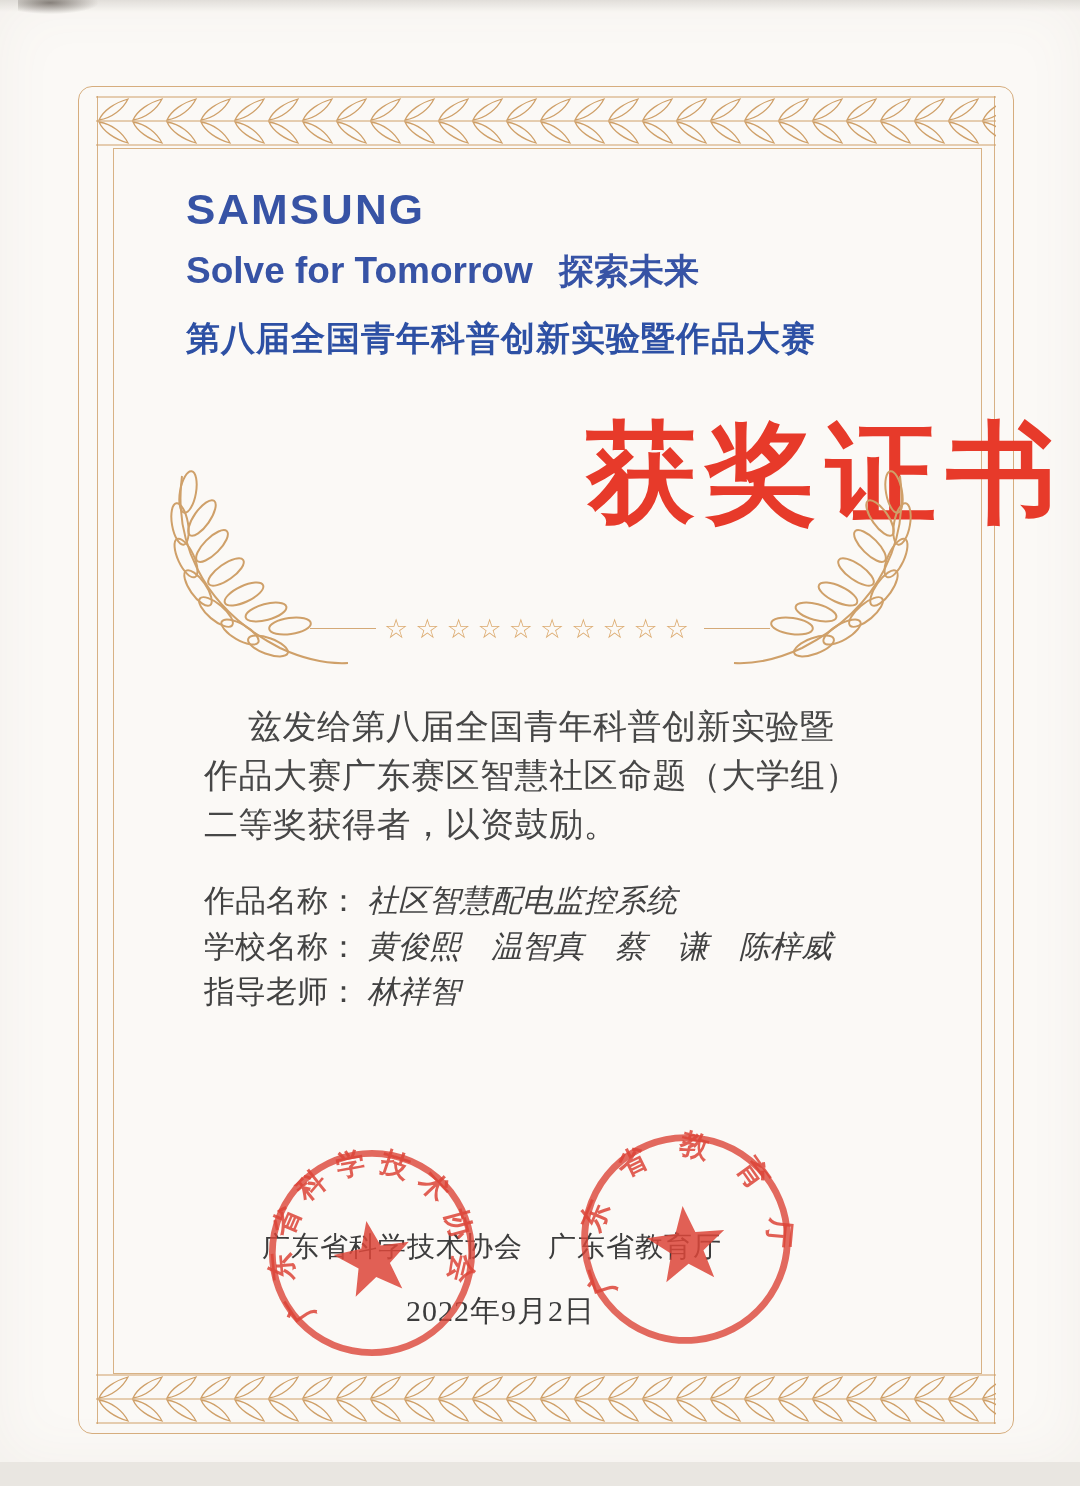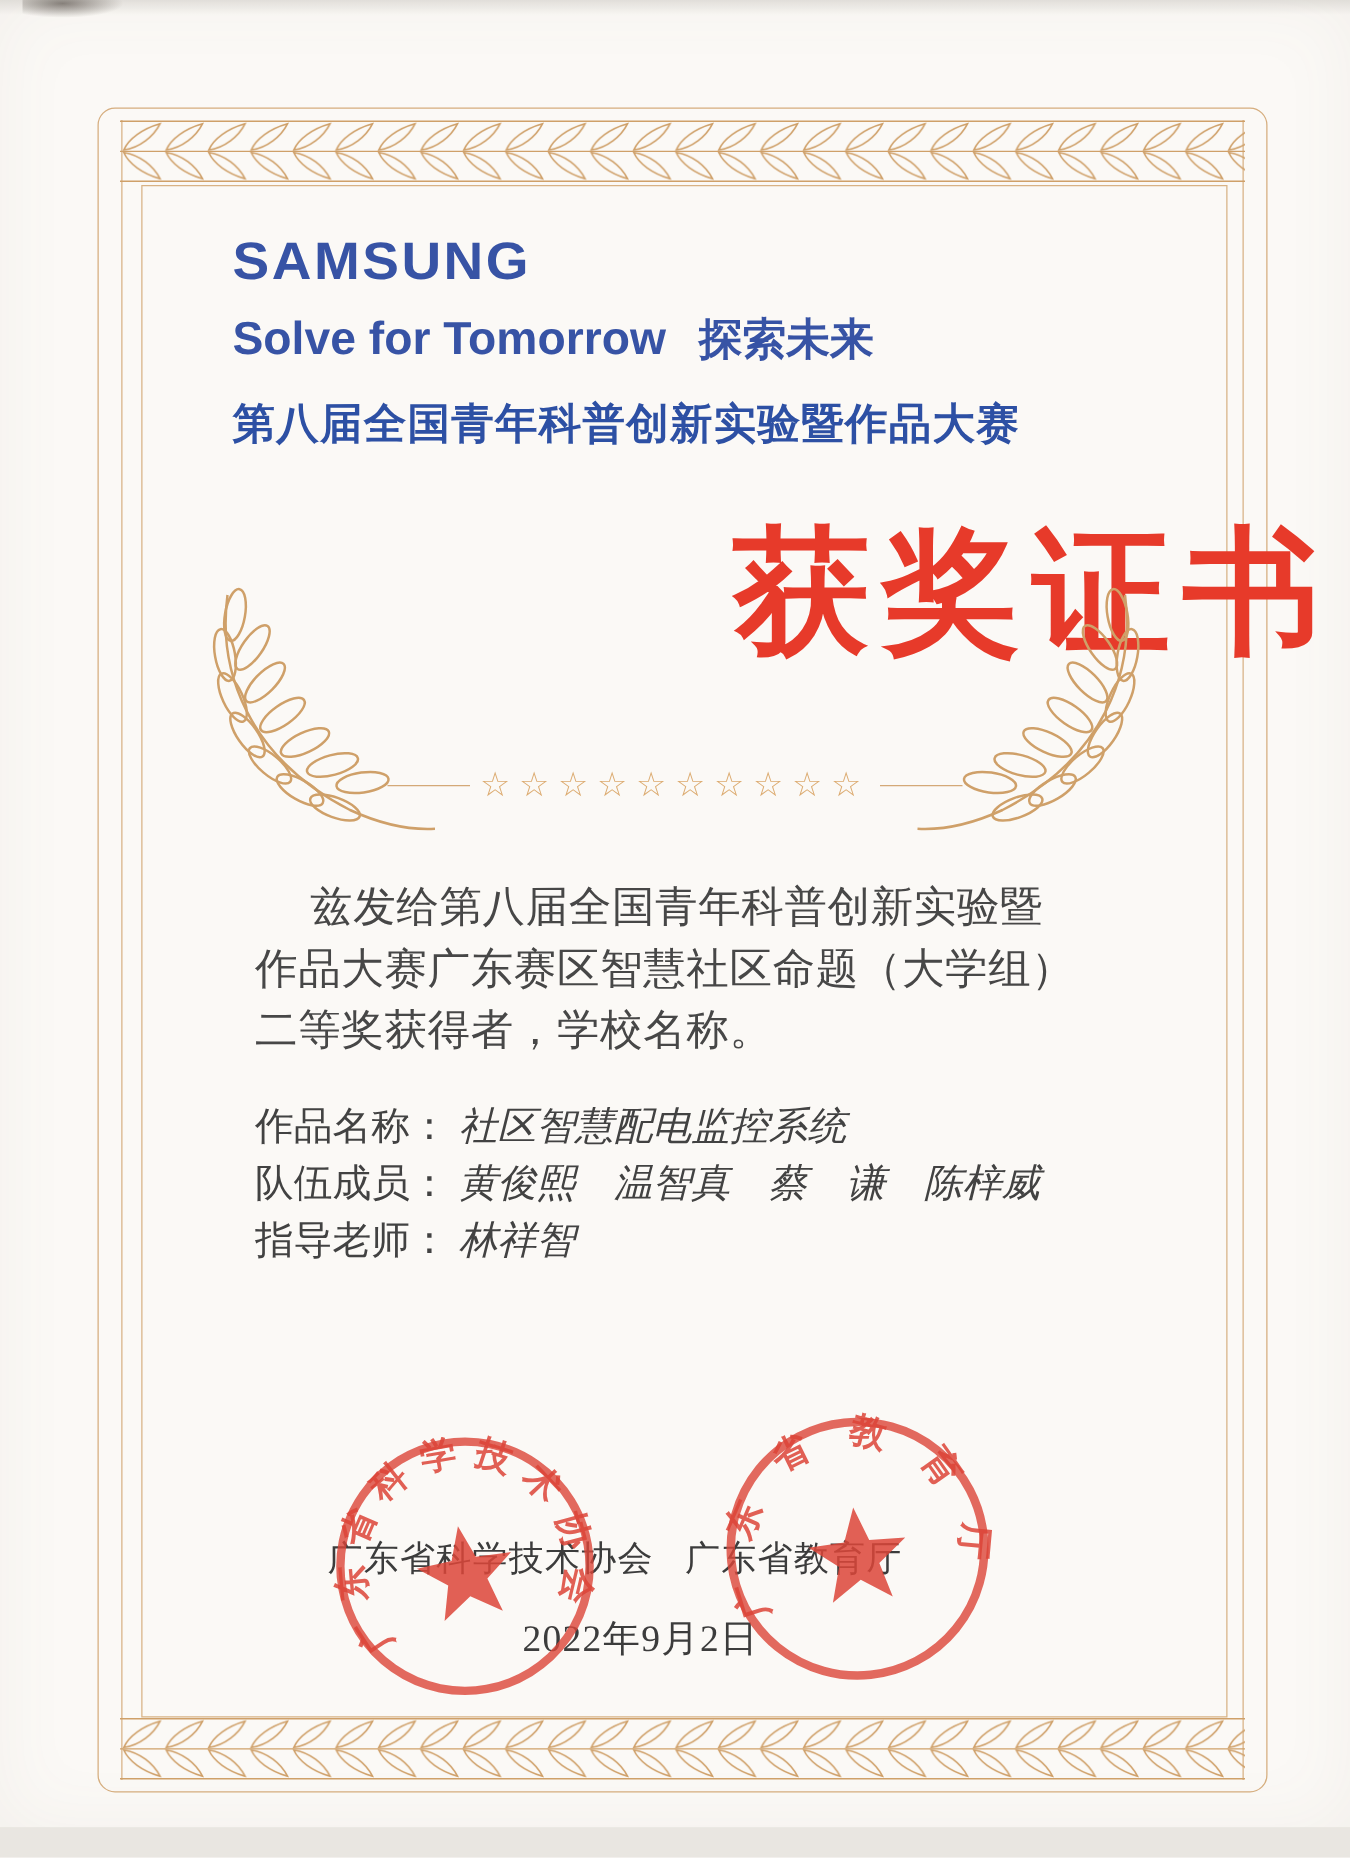--- a/index.html
+++ b/index.html
@@ -75,21 +75,21 @@
   }
   .citation .indent{padding-left:44px;}
   
   .fields{position:absolute;left:204px;top:878px;color:#424242;}
   .fields .row{font-size:31px;line-height:45.7px;white-space:nowrap;}
   .fields .fv{margin-left:8px;font-style:italic;}
   
   .org{position:absolute;top:1228px;font-size:28px;color:#3c3c3c;z-index:2;white-space:nowrap;letter-spacing:1px;}
   .org-l{left:262px;}
   .org-r{left:548px;}
-  .date{position:absolute;left:406px;top:1291px;font-size:30px;color:#3c3c3c;z-index:2;letter-spacing:1px;margin-left:12px;}
+  .date{position:absolute;left:406px;top:1291px;font-size:30px;color:#3c3c3c;z-index:2;letter-spacing:1px;}
   .seal{position:absolute;z-index:3;}
   .seal-l{left:257px;top:1138px;width:230px;height:230px;transform:rotate(-10deg);}
   .seal-r{left:569px;top:1122px;width:234px;height:234px;transform:rotate(-6deg);}
   .seal text{
     font-family:"Liberation Serif","DejaVu Serif",serif;
     font-size:30px;font-weight:700;fill:var(--seal);opacity:.85;
   }
   .seal .ring-l{letter-spacing:12px;}
   .seal .ring-r{letter-spacing:30px;}
 </style>
@@ -182,29 +182,29 @@
 
   <div class="stars">
     <span class="hline"></span>
     <span class="star-glyphs">☆☆☆☆☆☆☆☆☆☆</span>
     <span class="hline"></span>
   </div>
 
   <div class="citation">
     <div class="indent">兹发给第八届全国青年科普创新实验暨</div>
     <div>作品大赛广东赛区智慧社区命题（大学组）</div>
-    <div>二等奖获得者，学校名称。</div>
+    <div>二等奖获得者，以资鼓励。</div>
   </div>
 
   <div class="fields">
     <div class="row">
       <span class="fl">作品名称：</span><span class="fv">社区智慧配电监控系统</span>
     </div>
     <div class="row">
-      <span class="fl">队伍成员：</span><span class="fv">黄俊熙　温智真　蔡　谦　陈梓威</span>
+      <span class="fl">学校名称：</span><span class="fv">黄俊熙　温智真　蔡　谦　陈梓威</span>
     </div>
     <div class="row">
       <span class="fl">指导老师：</span><span class="fv">林祥智</span>
     </div>
   </div>
 
   <div class="org org-l">广东省科学技术协会</div>
   <div class="org org-r">广东省教育厅</div>
   <div class="date">2022年9月2日</div>
 

